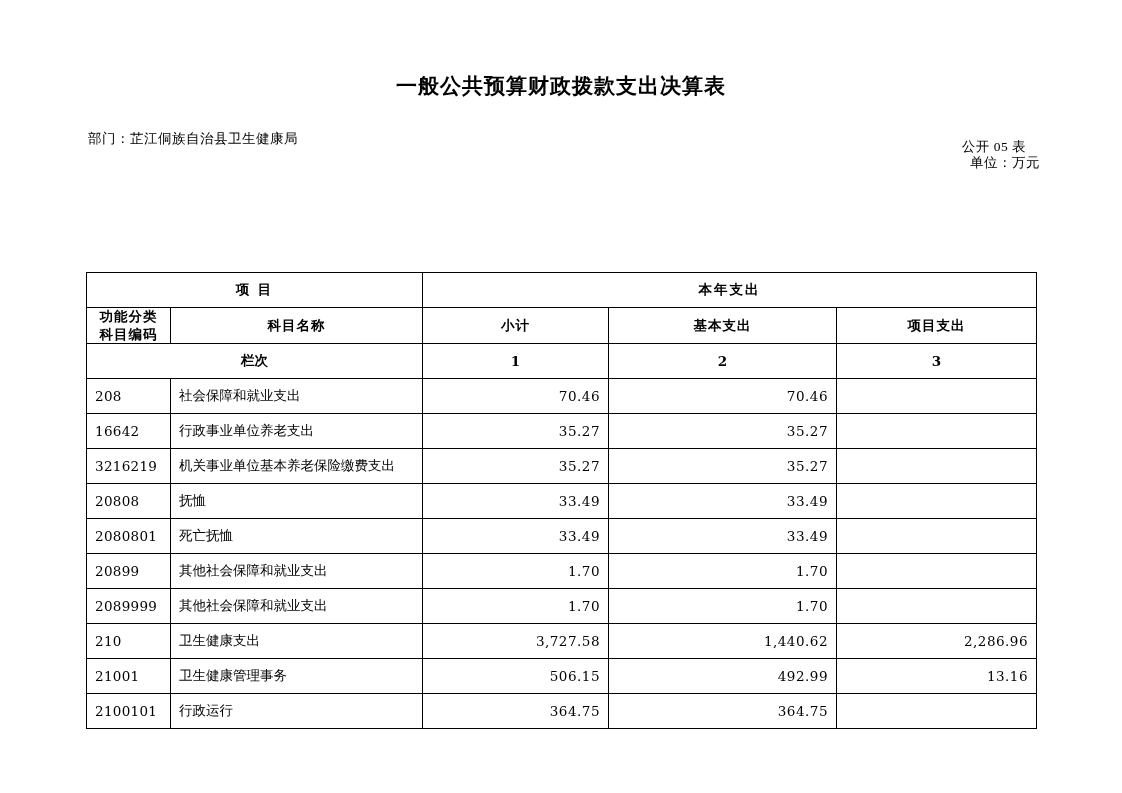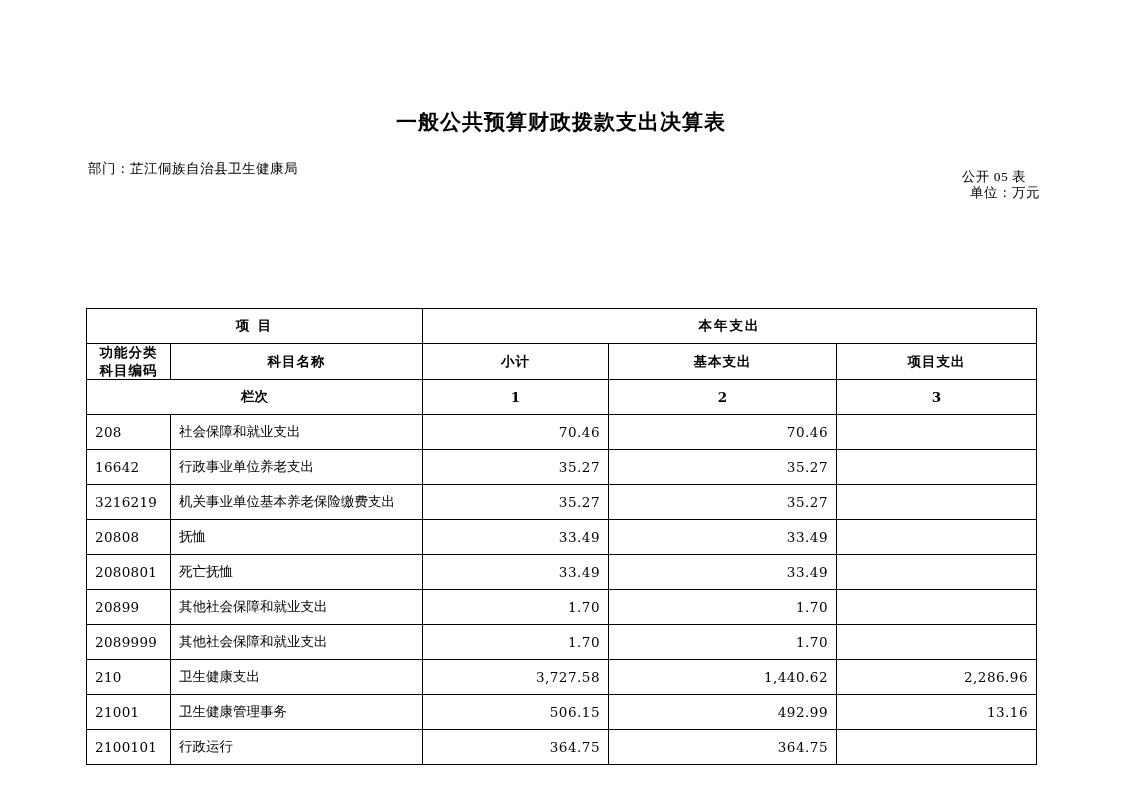--- a/index.html
+++ b/index.html
@@ -19,26 +19,26 @@
     width: 1122px;
     height: 793px;
     position: relative;
     box-sizing: border-box;
   }
   .doc-title {
     text-align: center;
     font-size: 21px;
     font-weight: bold;
     letter-spacing: 1px;
-    margin-top: 108px;
+    margin-top: 72px;
     font-family: "DejaVu Serif", "Liberation Serif", serif;
   }
   .meta-row {
     position: relative;
-    margin-top: 24px;
+    margin-top: 30px;
     padding: 0 96px;
     height: 20px;
   }
   .dept {
     position: absolute;
     left: 88px;
     top: 0;
     font-size: 13.5px;
     letter-spacing: 0.5px;
   }

